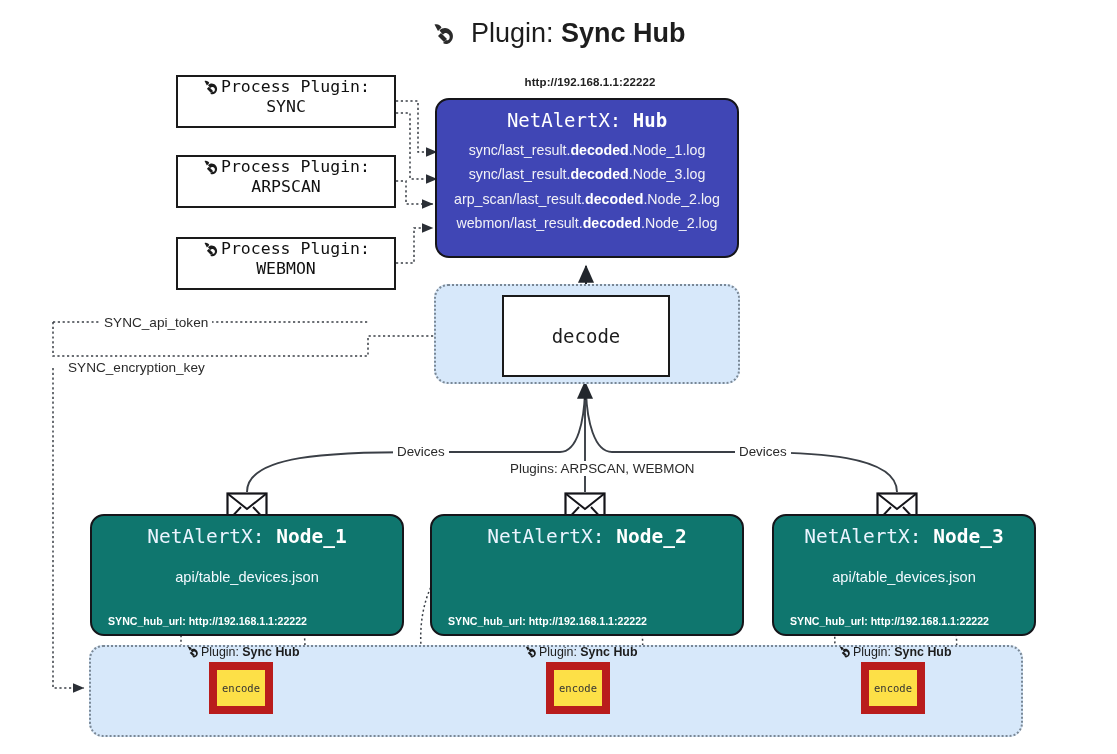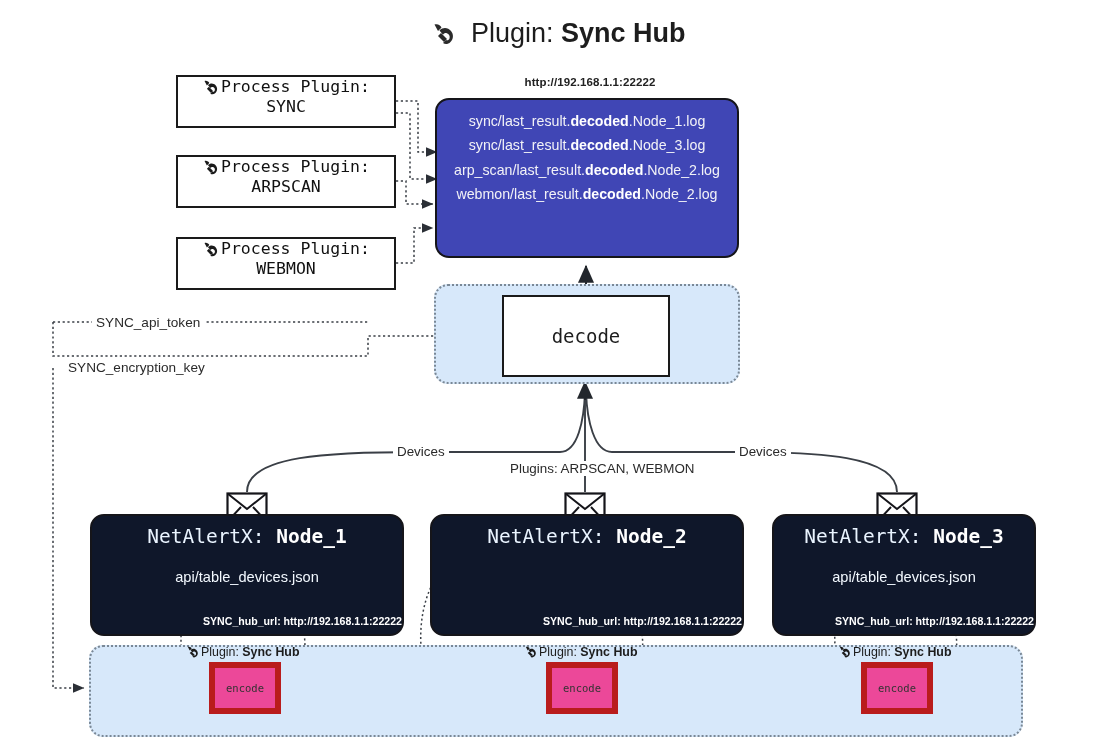--- a/index.html
+++ b/index.html
@@ -131,21 +131,21 @@
     font-size: 13.4px;
     color: #2a2a2a;
     background: #ffffff;
     padding: 0 4px;
     white-space: nowrap;
   }
 
   
   .node-box {
     position: absolute;
-    background: #0f172a;
+    background: #0f766e;
     border: 2px solid #15151a;
     border-radius: 14px;
     color: #ffffff;
     padding-top: 9px;
   }
   .node-title {
     text-align: center;
     font-family: "DejaVu Sans Mono", "Liberation Mono", monospace;
     font-size: 19.5px;
     color: #eaf4ff;
@@ -154,23 +154,23 @@
   .node-title b { font-weight: 700; color: #ffffff; }
   .node-line {
     text-align: center;
     font-size: 14.6px;
     color: #f3f9ff;
     line-height: 1.8;
     white-space: nowrap;
   }
   .node-foot {
     position: absolute;
-    left: 0; bottom: 7px;
+    left: 16px; bottom: 7px;
     width: 100%;
-    text-align: right;
+    text-align: left;
     font-size: 10.6px;
     color: #ffffff;
     font-weight: 600;
     white-space: nowrap;
   }
 
   
   .env-ico {
     position: absolute;
     width: 42px; height: 31px;
@@ -180,23 +180,23 @@
   .plugin-band {
     position: absolute;
     left: 89px; top: 645px;
     width: 934px; height: 92px;
     background: #d7e8fa;
     border: 2px dotted #7a8896;
     border-radius: 14px;
   }
   .encode-box {
     position: absolute;
-    width: 72px; height: 52px;
-    background: #ec4899;
-    border: 6px solid #b91c1c;
+    width: 64px; height: 52px;
+    background: #fde047;
+    border: 8px solid #b91c1c;
     display: flex; align-items: center; justify-content: center;
     font-family: "DejaVu Sans Mono", "Liberation Mono", monospace;
     font-size: 10.5px;
     color: #333333;
   }
   .plugin-tag {
     position: absolute;
     font-size: 12.4px;
     color: #1d1d1d;
     white-space: nowrap;
@@ -296,30 +296,34 @@
         <path d="M2.5,3.5 L9,10 M3.5,1.5 C6.5,0.5 9.5,2 10.5,4.5 L7,8 z" fill="#1a1a1a"></path>
         <path d="M8.5,7.5 C12,4 17,4.5 20,8 C23,11.5 22.5,16.5 19,19.5 C17,21.3 14,21.5 12,20 L15,17 C16.5,17.8 18,17 18.5,15.5 C19.3,13.2 18,10.8 15.8,10.2 C14.2,9.8 12.8,10.5 12,11.8 z" fill="#1a1a1a"></path>
         <path d="M10,10 L16,16 L13,19 L7,13 z" fill="#1a1a1a"></path>
       </svg><span>Process Plugin:</span>
     </span>
     <span class="l2">WEBMON</span>
   </div>
 
   <div class="hub-url">http://192.168.1.1:22222</div>
   <div class="hub-box">
+    <div class="hub-title">
+      <span>NetAlertX:</span>
+      <b>Hub</b>
+    </div>
     <div class="hub-line"><span>sync/last_result.</span><b>decoded</b><span>.Node_1.log</span></div>
     <div class="hub-line"><span>sync/last_result.</span><b>decoded</b><span>.Node_3.log</span></div>
     <div class="hub-line"><span>arp_scan/last_result.</span><b>decoded</b><span>.Node_2.log</span></div>
     <div class="hub-line"><span>webmon/last_result.</span><b>decoded</b><span>.Node_2.log</span></div>
   </div>
 
   <div class="decode-wrap"></div>
   <div class="decode-box">decode</div>
 
-  <div class="key-label" style="left:92px; top:315px;">SYNC_api_token</div>
+  <div class="key-label" style="left:100px; top:315px;">SYNC_api_token</div>
   <div class="key-label" style="left:64px; top:360px;">SYNC_encryption_key</div>
 
   <div class="edge-label" style="left:393px; top:444px;">Devices</div>
   <div class="edge-label" style="left:735px; top:444px;">Devices</div>
   <div class="edge-label" style="left:506px; top:461px;text-align:center;">Plugins: ARPSCAN, WEBMON</div>
 
   <svg class="env-ico" style="left:226px; top:492px;" viewBox="0 0 42 31">
     <rect x="1.5" y="1.5" width="39" height="28" fill="#ffffff" stroke="#15151a" stroke-width="2.2"></rect>
     <path d="M1.5,1.5 L21,17 L40.5,1.5 M1.5,29.5 L15,15 M40.5,29.5 L27,15" fill="none" stroke="#15151a" stroke-width="2"></path>
   </svg>

